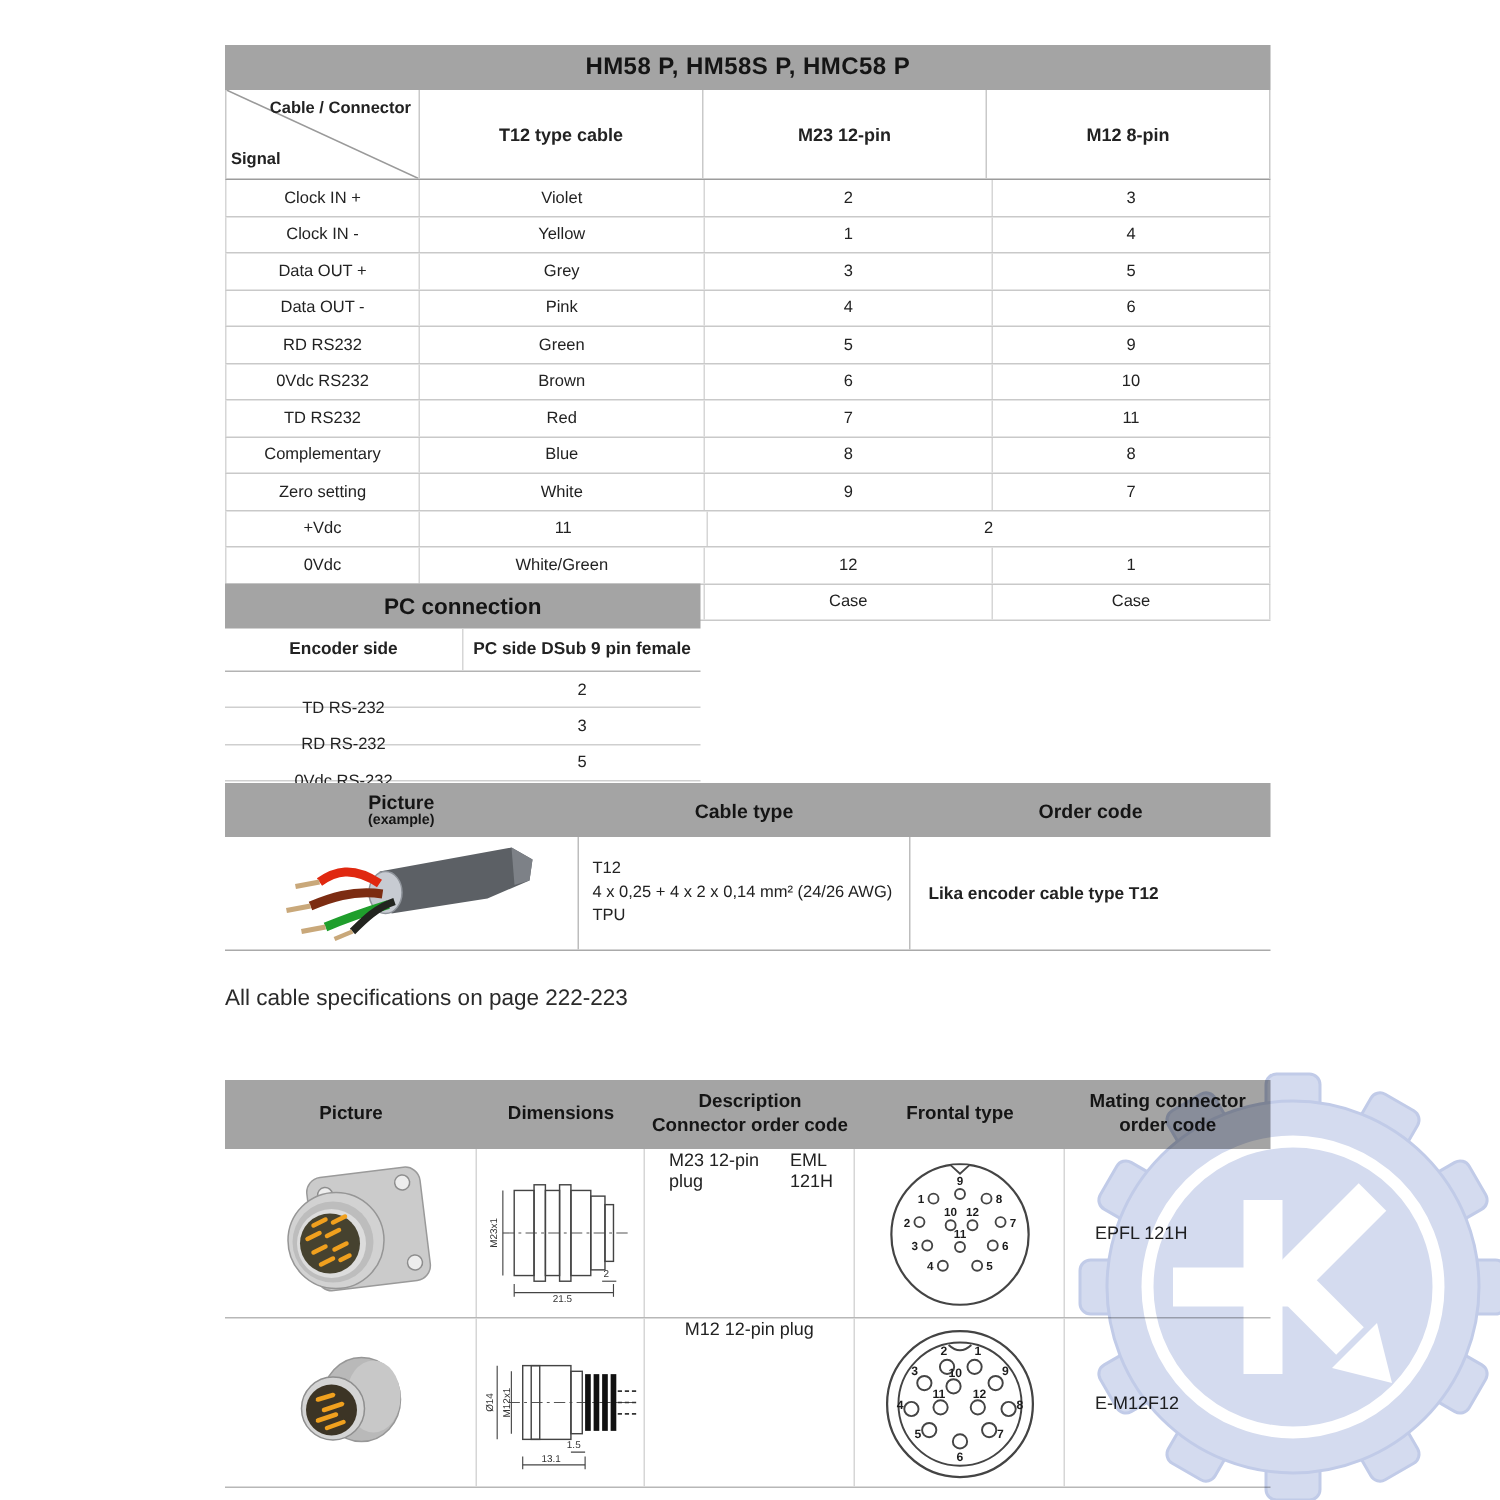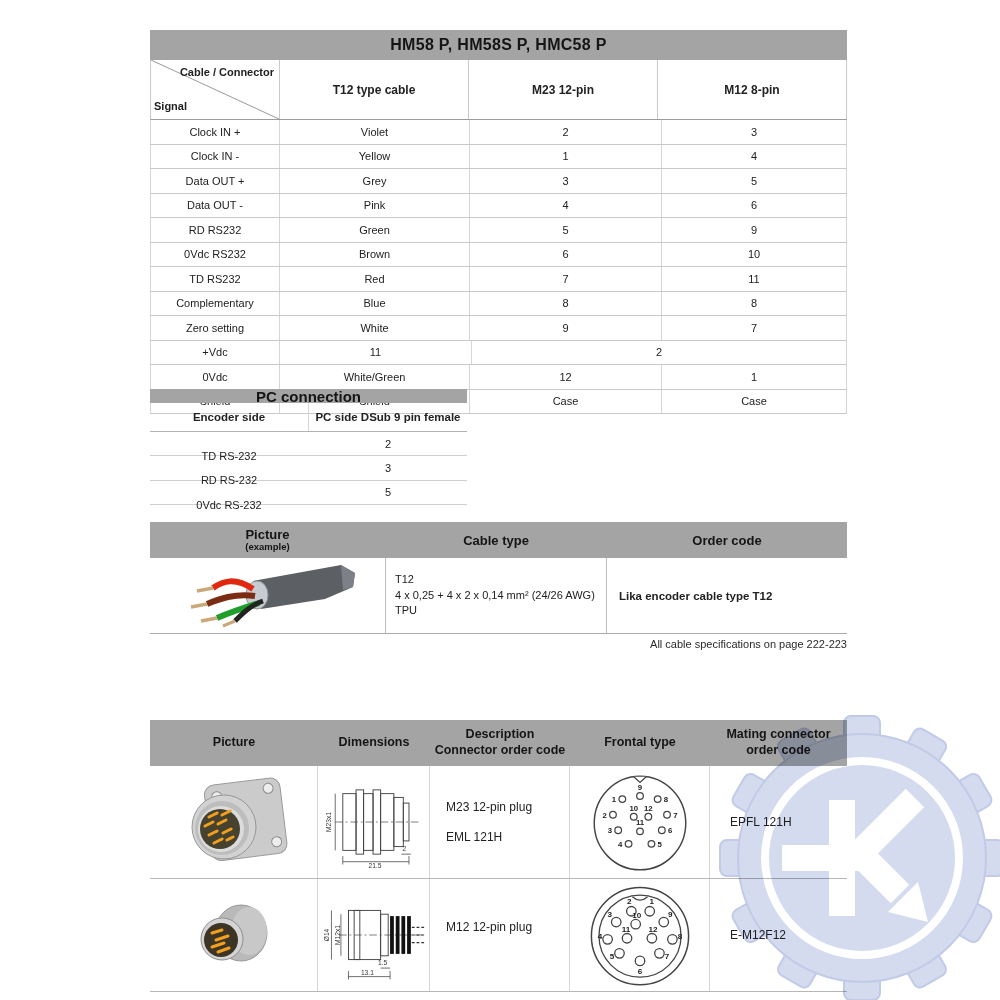--- a/index.html
+++ b/index.html
@@ -17,21 +17,21 @@
   .corner .cbot{position:absolute;bottom:7px;left:3px;font-size:11px;font-weight:bold;}
   .ph{flex:1;display:flex;align-items:center;justify-content:center;font-size:12px;font-weight:bold;
       border-right:1px solid #c9c9c9;}
   .prow{display:flex;height:23.5px;border-bottom:1px solid #c9c9c9;border-left:1px solid #d6d6d6;
         align-items:stretch;font-size:11px;}
   .prow>div{display:flex;align-items:center;justify-content:center;border-right:1px solid #d6d6d6;}
   .pc0{width:128px;} .pc1{width:189px;} .pc2{width:191px;} .pc3{flex:1;}
 
   
   .pcsec{position:absolute;left:150px;top:389px;width:317px;}
-  .pc-title{height:14px;font-size:15px;font-weight:bold;}
+  .pc-title{height:30px;font-size:15px;font-weight:bold;}
   .pchead{display:flex;height:28px;border-bottom:1px solid #b3b3b3;font-size:11.5px;font-weight:bold;}
   .pchead>div{display:flex;align-items:center;justify-content:center;}
   .pch0{width:158px;border-right:1px solid #d6d6d6;} .pch1{flex:1;}
   .pcrow{display:flex;height:23.3px;border-bottom:1px solid #cfcfcf;font-size:11px;}
   .pcrow>div{display:flex;align-items:center;justify-content:center;}
   .pcl{width:158px;font-weight:normal;border-right:1px solid #d6d6d6;margin-top:24px;} .pcv{flex:1;}
 
   
   .cablesec{position:absolute;left:150px;top:522px;width:697px;}
   .chead{display:flex;height:36px;background:#a4a4a4;color:#151515;}
@@ -39,34 +39,34 @@
   .ch0{width:235px;flex-direction:column;line-height:1.05;}
   .ch0 .sub{font-size:9.5px;font-weight:bold;}
   .ch1{width:222px;} .ch2{flex:1;}
   .crow{display:flex;height:75px;border-bottom:1px solid #aaa;}
   .ccell0{width:235px;display:flex;align-items:center;justify-content:center;}
   .ccell1{width:222px;border-left:1px solid #bdbdbd;border-right:1px solid #bdbdbd;
           display:flex;flex-direction:column;justify-content:center;padding-left:9px;box-sizing:border-box;
           font-size:11px;line-height:1.45;}
   .ccell2{flex:1;display:flex;align-items:center;padding-left:12px;box-sizing:border-box;
           font-size:11.5px;font-weight:bold;}
-  .cnote{margin-top:4px;text-align:right;font-size:11px;color:#2a2a2a;}
+  .cnote{margin-top:23px;text-align:left;font-size:15px;color:#2a2a2a;}
 
   
   .consec{position:absolute;left:150px;top:720px;width:697px;}
   .khead{display:flex;height:46px;background:#a4a4a4;color:#151515;}
   .khead>div{display:flex;align-items:center;justify-content:center;font-weight:bold;font-size:12.5px;
              text-align:center;white-space:pre-line;line-height:1.25;}
   .kh0{width:168px;} .kh1{width:112px;} .kh2{width:140px;} .kh3{width:140px;} .kh4{flex:1;}
   .krow{display:flex;height:112px;border-bottom:1px solid #b7b7b7;}
   .krow>div{border-right:1px solid #d6d6d6;box-sizing:border-box;}
   .krow>div:last-child{border-right:none;}
   .kc-pic{width:168px;display:flex;align-items:center;justify-content:center;}
   .kc-dim{width:112px;display:flex;align-items:center;justify-content:center;}
-  .kc-desc{width:140px;display:flex;flex-direction:column;justify-content:center;gap:16px;
+  .kc-desc{width:140px;display:flex;flex-direction:row;justify-content:center;gap:16px;
            padding-left:16px;font-size:12px;}
   .kc-front{width:140px;display:flex;align-items:center;justify-content:center;}
   .kc-mate{flex:1;display:flex;align-items:center;padding-left:20px;font-size:12px;}
 
   .pinlabel{font-size:7.5px;font-weight:bold;fill:#1c1c1c;text-anchor:middle;dominant-baseline:middle;
             font-family:"Liberation Sans",sans-serif;}
   .dimtext{font-size:7px;fill:#333;text-anchor:middle;font-family:"Liberation Sans",sans-serif;}
 
   
   .watermark{position:absolute;left:712px;top:708px;width:300px;height:300px;

